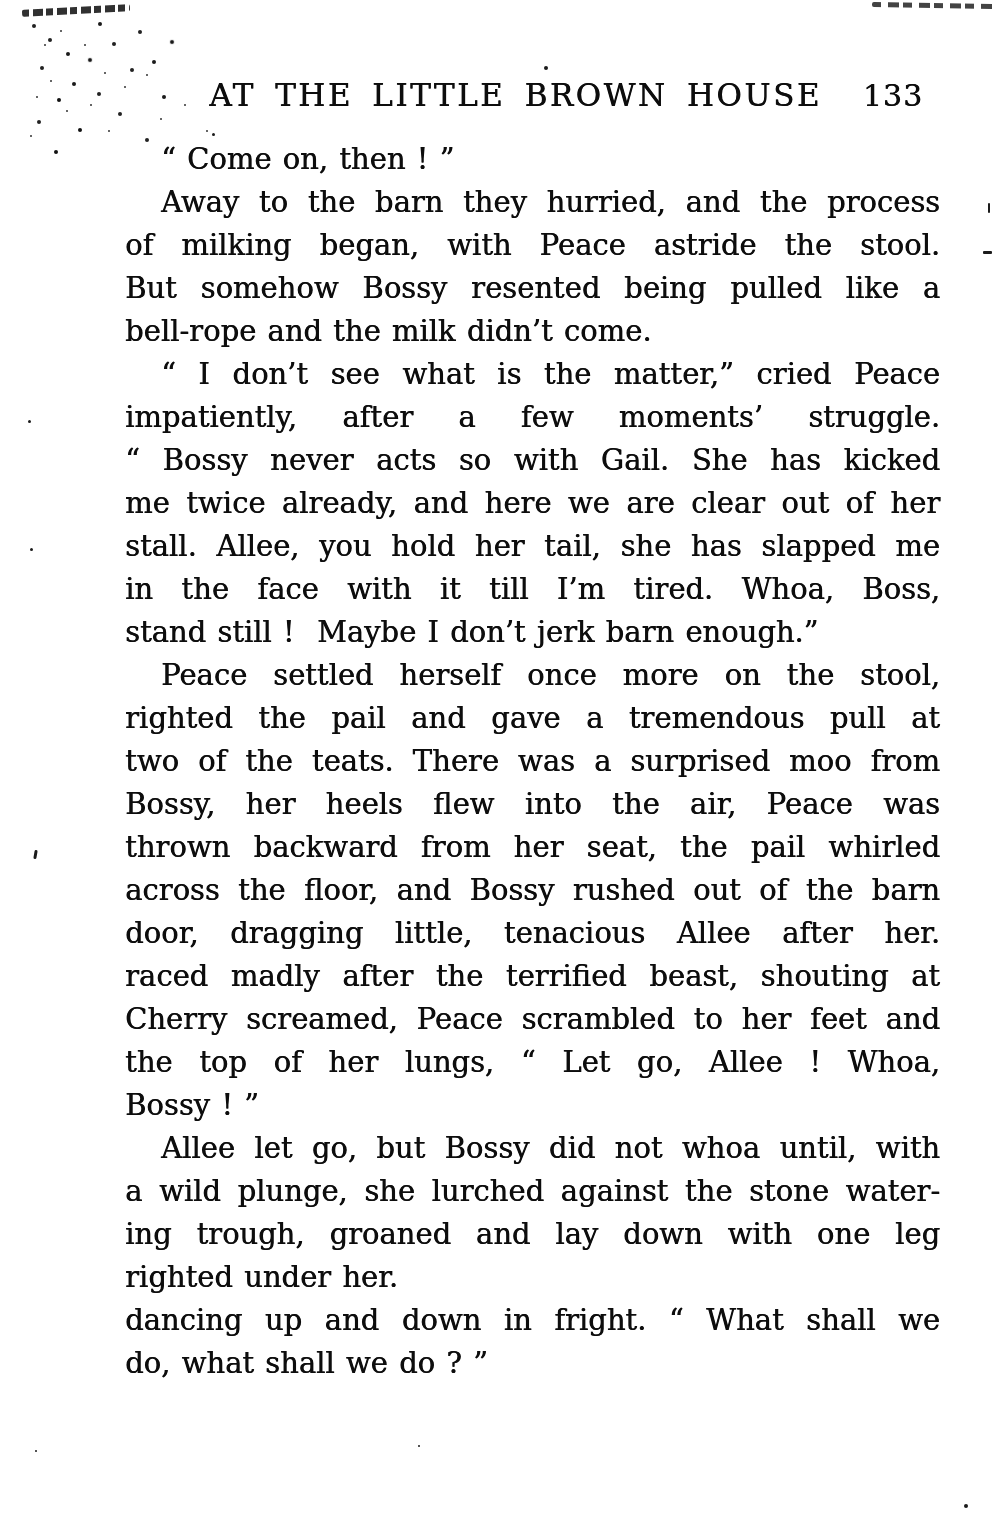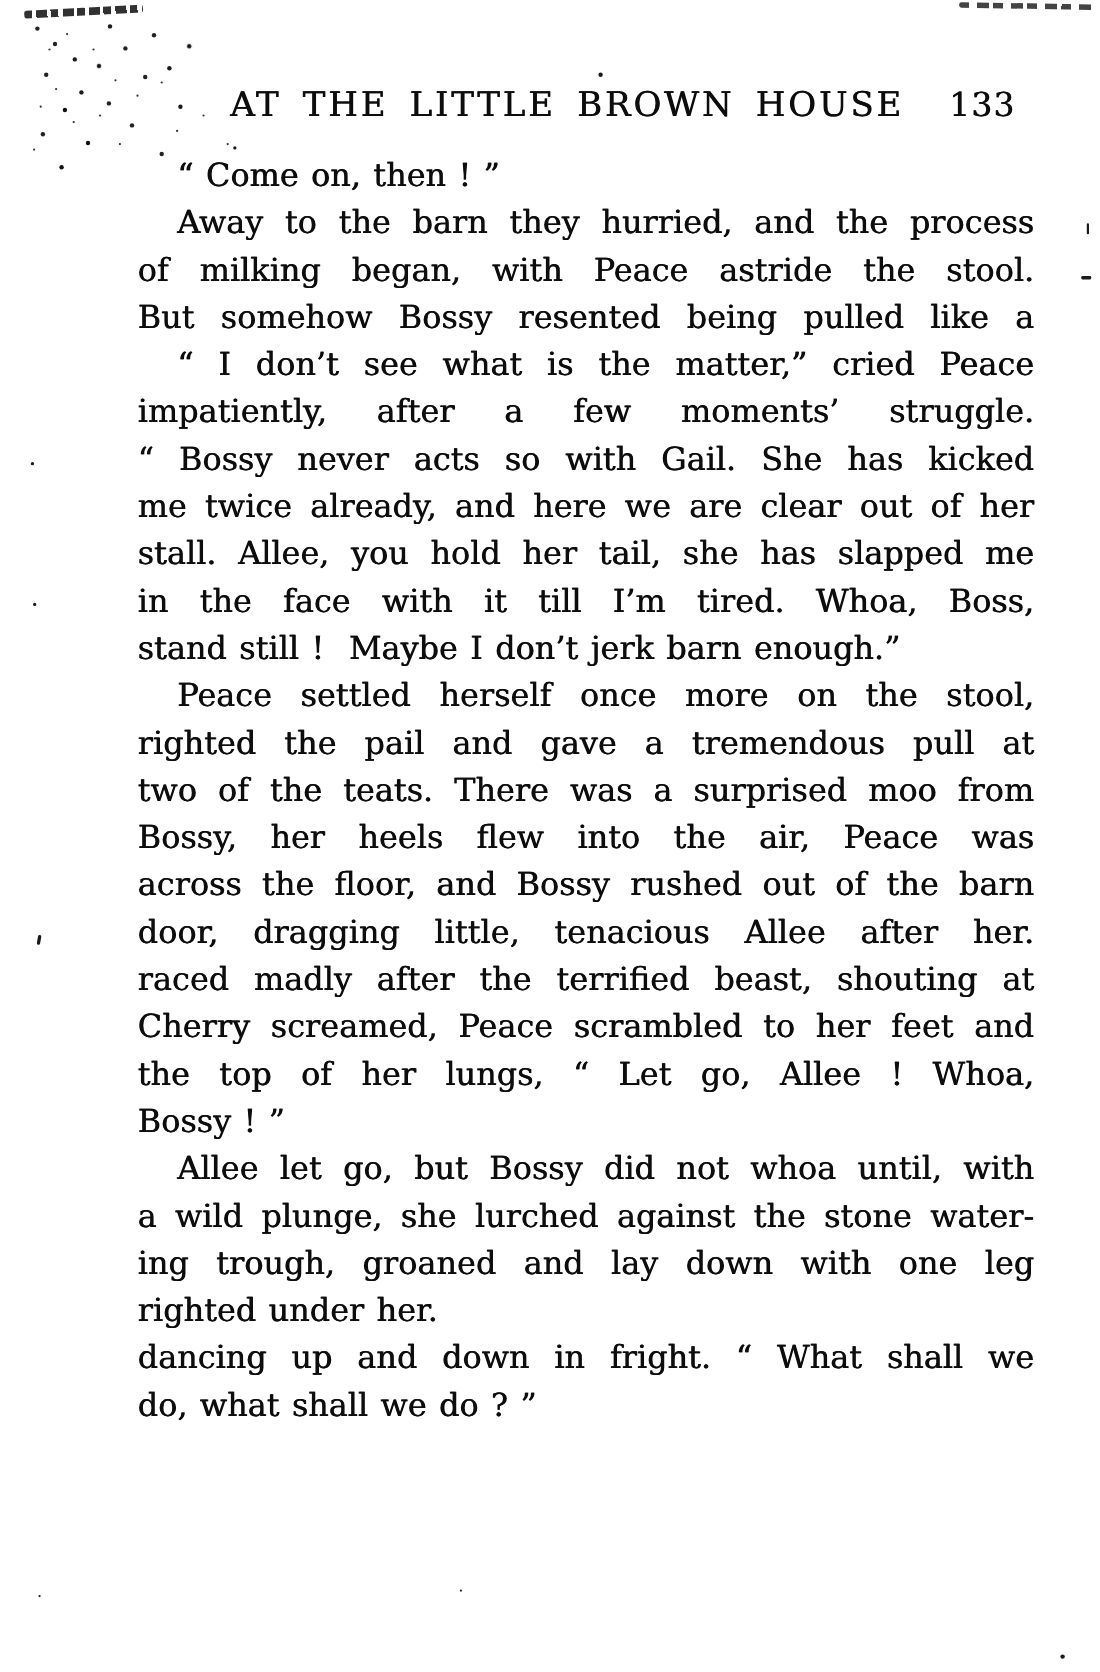--- a/index.html
+++ b/index.html
@@ -96,31 +96,33 @@
   <div class="header">
     <span class="title">AT THE LITTLE BROWN HOUSE</span>
     <span class="pagenum">133</span>
   </div>
 
   <div class="bodytext">
       <div class="line nj first">“ Come on, then ! ”</div>
       <div class="line j first">Away to the barn they hurried, and the process</div>
       <div class="line j">of milking began, with Peace astride the stool.</div>
       <div class="line j">But somehow Bossy resented being pulled like a</div>
+      <div class="line nj">bell-rope and the milk didn’t come.</div>
       <div class="line j first">“ I don’t see what is the matter,” cried Peace</div>
       <div class="line j">impatiently, after a few moments’ struggle.</div>
       <div class="line j">“ Bossy never acts so with Gail.  She has kicked</div>
       <div class="line j">me twice already, and here we are clear out of her</div>
       <div class="line j">stall.  Allee, you hold her tail, she has slapped me</div>
       <div class="line j">in the face with it till I’m tired.  Whoa, Boss,</div>
       <div class="line nj">stand still !  Maybe I don’t jerk barn enough.”</div>
       <div class="line j first">Peace settled herself once more on the stool,</div>
       <div class="line j">righted the pail and gave a tremendous pull at</div>
       <div class="line j">two of the teats.  There was a surprised moo from</div>
       <div class="line j">Bossy, her heels flew into the air, Peace was</div>
+      <div class="line j">thrown backward from her seat, the pail whirled</div>
       <div class="line j">across the floor, and Bossy rushed out of the barn</div>
       <div class="line j">door, dragging little, tenacious Allee after her.</div>
       <div class="line j">raced madly after the terrified beast, shouting at</div>
       <div class="line j">Cherry screamed, Peace scrambled to her feet and</div>
       <div class="line j">the top of her lungs, “ Let go, Allee !   Whoa,</div>
       <div class="line nj">Bossy ! ”</div>
       <div class="line j first">Allee let go, but Bossy did not whoa until, with</div>
       <div class="line j">a wild plunge, she lurched against the stone water-</div>
       <div class="line j">ing trough, groaned and lay down with one leg</div>
       <div class="line nj">righted under her.</div>

